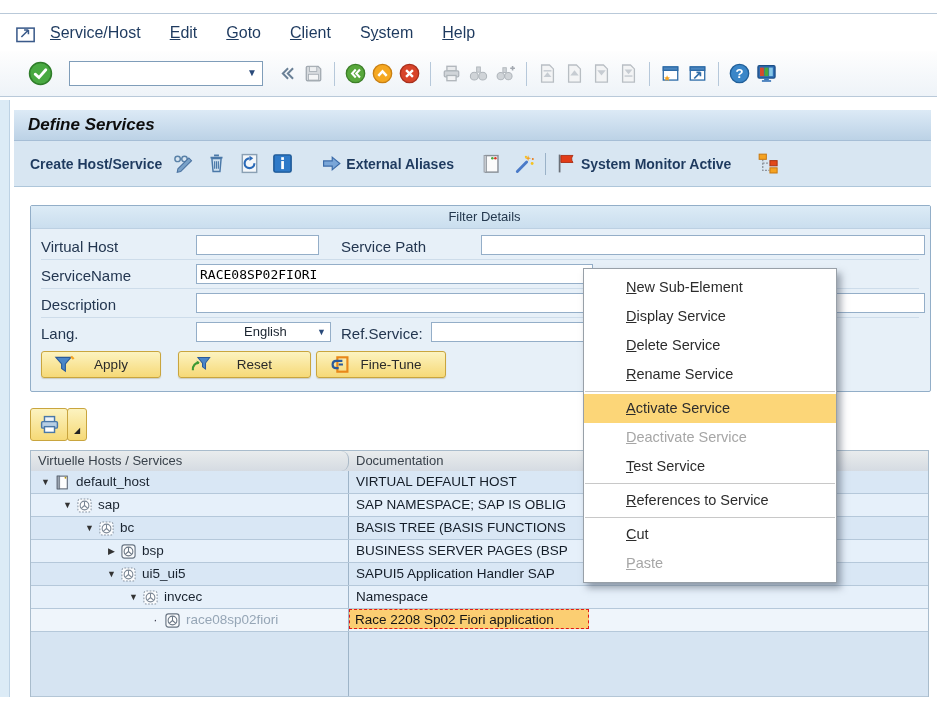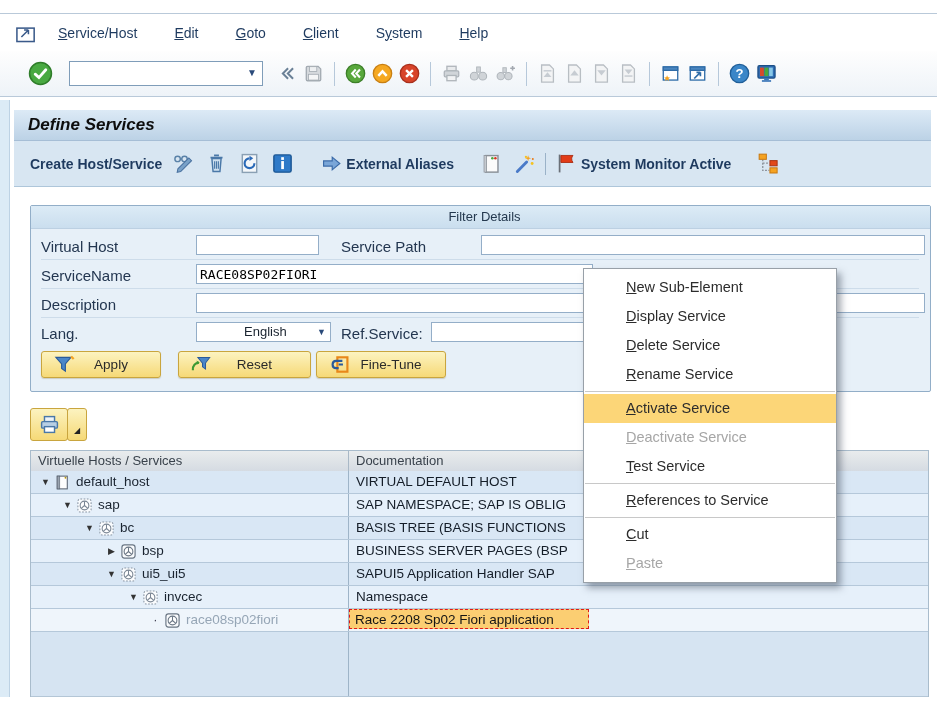--- a/index.html
+++ b/index.html
@@ -6,21 +6,21 @@
   #screen{position:relative;width:937px;height:706px;background:#fff;overflow:hidden;
           font-family:"Liberation Sans",sans-serif;color:#1e3a5f;}
   .nosel{user-select:none;}
   u{text-decoration:underline;}
 
   
   #menubar{position:absolute;left:0;top:13px;width:937px;height:37px;background:#fff;
            border-top:1px solid #b9c9d9;border-bottom:1px solid #c3d3e1;display:flex;align-items:center;}
   #sysmenu{display:inline-block;width:22px;height:19px;margin-left:15px;}
   #menu-items{display:flex;gap:29px;margin-left:13px;}
-  .menu-item{font-size:14px;color:#1e3a5f;cursor:default;margin-left:8px;}
+  .menu-item{font-size:16px;color:#1e3a5f;cursor:default;}
 
   
   #stdtoolbar{position:absolute;left:0;top:51px;width:937px;height:45px;
               background:linear-gradient(#fefefe,#eef3f8);border-bottom:1px solid #b9c9d9;
               display:flex;align-items:center;}
   .tb-btn{display:inline-flex;align-items:center;justify-content:center;width:25px;height:25px;margin:0 1px;}
   .tb-btn svg{width:21px;height:21px;}
   .tb-btn.big svg{width:25px;height:25px;}
   .tb-btn.disabled{opacity:.9;}
   .tb-sep{width:1px;height:24px;background:#b6c8da;margin:0 7px;display:inline-block;}
@@ -71,21 +71,21 @@
   #printdd{left:67px;width:18px;}
   #printdd .tri{font-size:8px;color:#222;margin-top:12px;}
 
   
   #table{position:absolute;left:30px;top:450px;width:899px;height:247px;border:1px solid #a9bccc;
          box-sizing:border-box;background:#e6f0fa;}
   #thead{position:absolute;left:0;top:0;right:0;height:20px;display:flex;
          background:linear-gradient(#e9eced,#d5dbe2);border-bottom:1px solid #a9b8c6;
          font-size:13px;color:#39424c;}
   .th{line-height:20px;padding-left:7px;box-sizing:border-box;}
-  .th1{width:318px;border-right:1px solid #a9b8c6;}
+  .th1{width:318px;border-right:1px solid #a9b8c6;border-radius:8px;}
   #tree-rows{position:absolute;left:0;top:20px;right:0;}
   .tree-row{position:absolute;left:0;width:897px;height:23px;display:flex;
             border-bottom:1px solid #b5c8da;box-sizing:border-box;font-size:13.5px;}
   .shade-dark{background:#d9e7f5;} .shade-light{background:#e6f0fa;} .shade-pale{background:#eff5fb;}
   .cell{height:22px;line-height:22px;}
   .name-cell{width:318px;border-right:1px solid #9eb4c8;box-sizing:border-box;display:flex;align-items:center;overflow:hidden;}
   .doc-cell{flex:1;position:relative;color:#141d28;overflow:hidden;white-space:nowrap;padding-left:7px;}
   .expander{width:13px;font-size:9px;color:#333;text-align:center;flex:0 0 auto;}
   .expander.leaf{font-size:13px;color:#445;}
   .tree-ic{display:inline-flex;width:17px;height:17px;margin-left:2px;flex:0 0 auto;}

